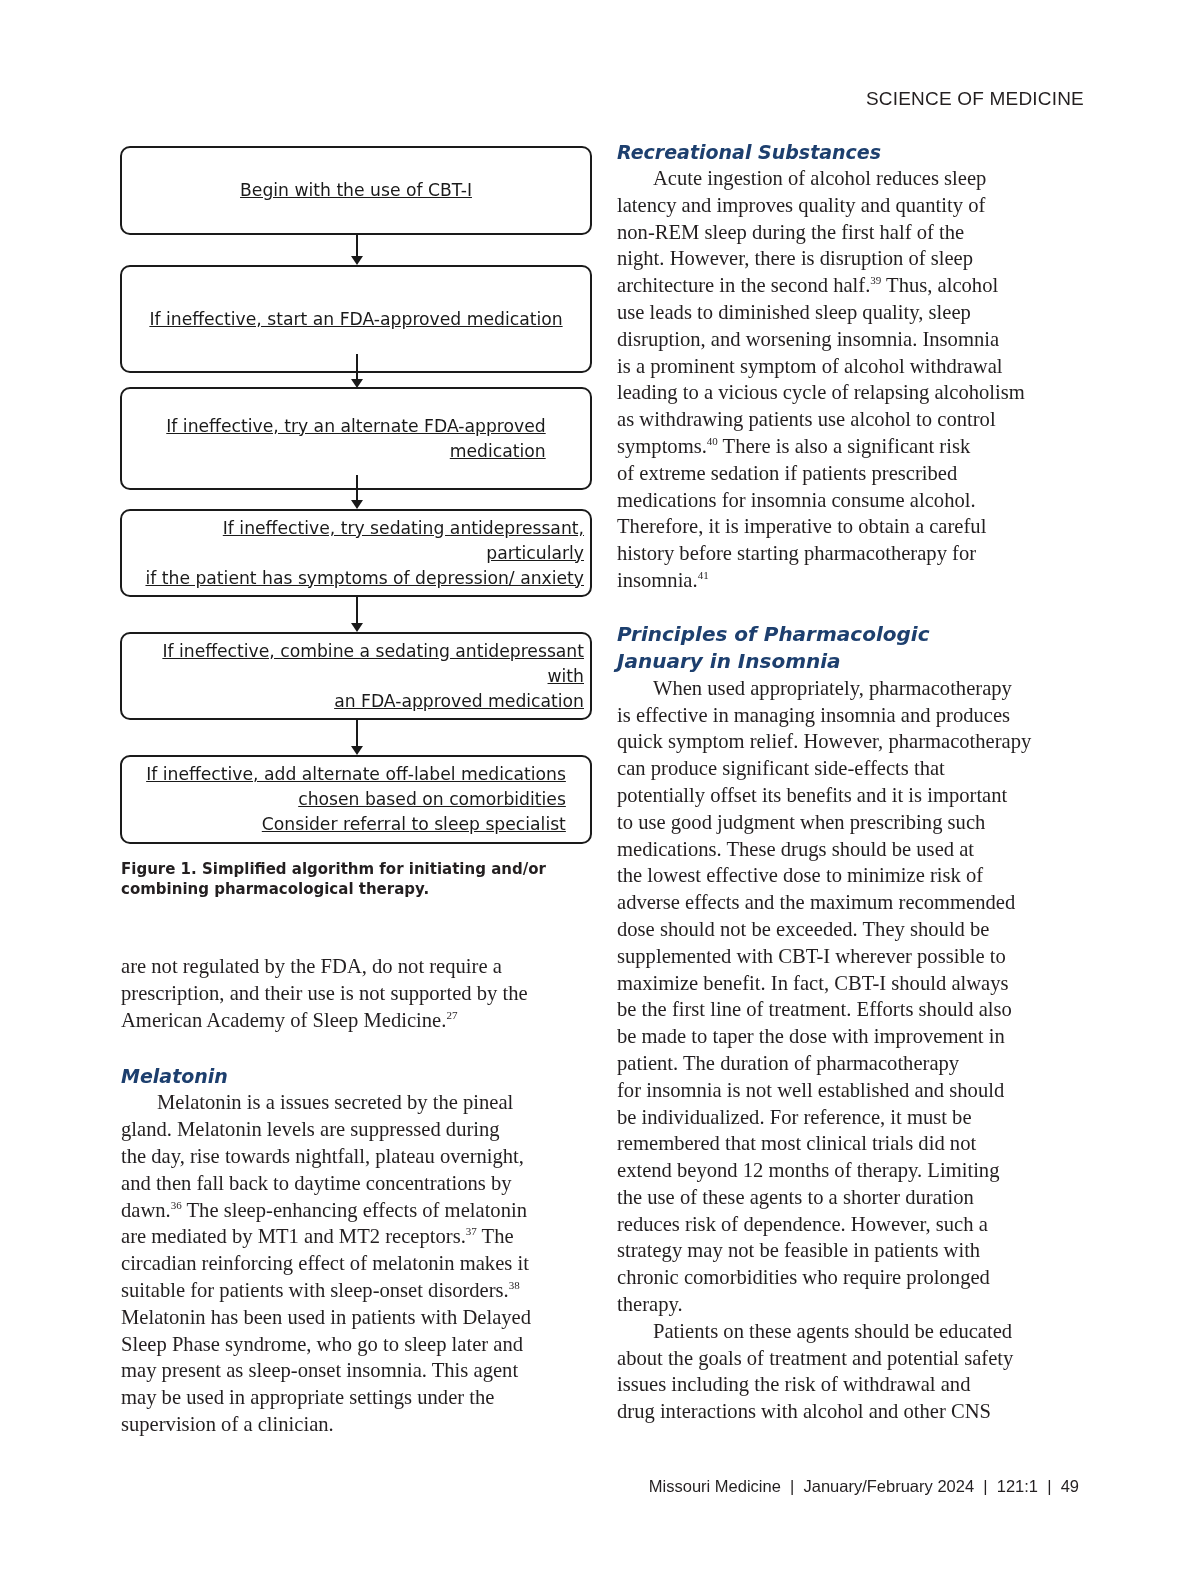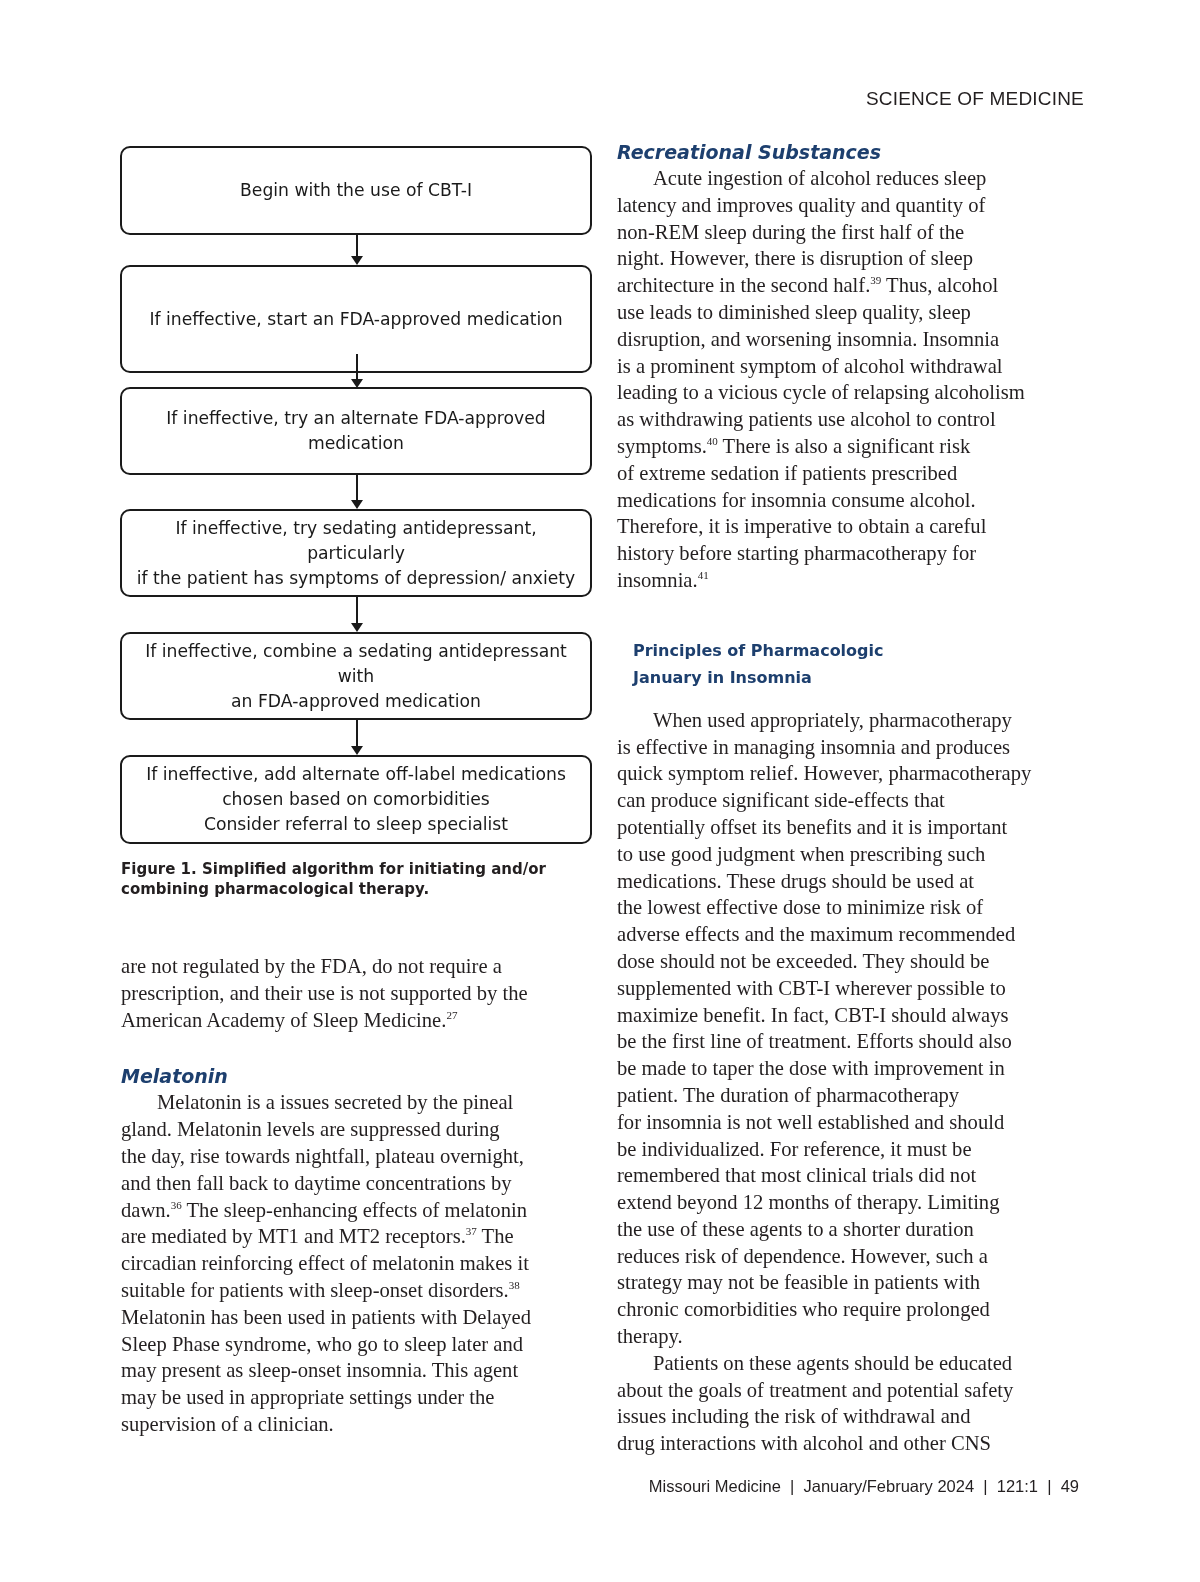--- a/index.html
+++ b/index.html
@@ -5,62 +5,62 @@
   html, body { margin: 0; padding: 0; background: #ffffff; }
   body { width: 1200px; height: 1582px; position: relative; overflow: hidden; color: #231f20; }
   .running-head {
     position: absolute; top: 88px; right: 116px;
     font-family: "Liberation Sans", sans-serif; font-size: 19px; letter-spacing: 0.2px; color: #231f20;
   }
   
   .flowchart { position: absolute; left: 120px; top: 146px; width: 476px; }
   .fbox {
     position: absolute; left: 0; width: 472px; border: 2.5px solid #1a1a1a; border-radius: 10px;
-    background: #fff; display: flex; align-items: center; justify-content: center; text-align: center;
+    background: #fff; display: flex; align-items: center; justify-content: center; text-align: right;
     font-family: "DejaVu Sans", sans-serif; font-size: 17.2px; line-height: 25px; color: #1a1a1a;
-    box-sizing: border-box; padding: 0 6px; white-space: pre-line;
+    box-sizing: border-box; padding: 0 6px; white-space: pre-line; text-decoration: underline;
   }
   .arrow { position: absolute; left: 236px; width: 2px; background: #1a1a1a; }
   .arrow::after {
     content: ""; position: absolute; bottom: -2px; left: -5px;
     border-left: 6px solid transparent; border-right: 6px solid transparent; border-top: 9px solid #1a1a1a;
   }
   .fig-caption {
     position: absolute; left: 121px; top: 859px; width: 420px;
     font-family: "DejaVu Sans", sans-serif; font-weight: bold; font-size: 15px; line-height: 20px; color: #231f20;
   }
   
   .col { position: absolute; font-family: "Liberation Serif", serif; font-size: 20.6px; line-height: 26.8px; color: #231f20; }
   .col p { margin: 0; }
   sup { font-size: 11px; line-height: 0; vertical-align: 8px; }
   .h-italic {
     font-family: "DejaVu Sans", sans-serif; font-weight: bold; font-style: italic; color: #1d3f6e;
     font-size: 19px; line-height: 26px; margin: 0;
   }
   .h-bold {
     font-family: "DejaVu Sans", sans-serif; font-weight: bold; color: #1d3f6e;
-    font-size: 16px; line-height: 27px; margin: 16px;
+    font-size: 20px; line-height: 27px; margin: 0; font-style: italic;
   }
   .line { display: block; white-space: nowrap; }
   .footer {
     position: absolute; top: 1477px; right: 121px;
     font-family: "Liberation Sans", sans-serif; font-size: 16.5px; color: #231f20; white-space: pre;
   }
 </style>
 </head>
 <body>
 
 <div class="running-head">SCIENCE OF MEDICINE</div>
 
 <div class="flowchart">
   <div class="fbox" style="top:0; height:89px;">Begin with the use of CBT-I</div>
   <div class="arrow" style="top:89px; height:28px;"></div>
   <div class="fbox" style="top:119px; height:108px;">If ineffective, start an FDA-approved medication</div>
   <div class="arrow" style="top:208px; height:32px;"></div>
-  <div class="fbox" style="top:241px; height:88px;">If ineffective, try an alternate FDA-approved
+  <div class="fbox" style="top:241px; height:103px;">If ineffective, try an alternate FDA-approved
 medication</div>
   <div class="arrow" style="top:329px; height:32px;"></div>
   <div class="fbox" style="top:363px; height:88px;">If ineffective, try sedating antidepressant, particularly
 if the patient has symptoms of depression/ anxiety</div>
   <div class="arrow" style="top:451px; height:33px;"></div>
   <div class="fbox" style="top:486px; height:88px;">If ineffective, combine a sedating antidepressant with
 an FDA-approved medication</div>
   <div class="arrow" style="top:574px; height:33px;"></div>
   <div class="fbox" style="top:609px; height:89px;">If ineffective, add alternate off-label medications
 chosen based on comorbidities

